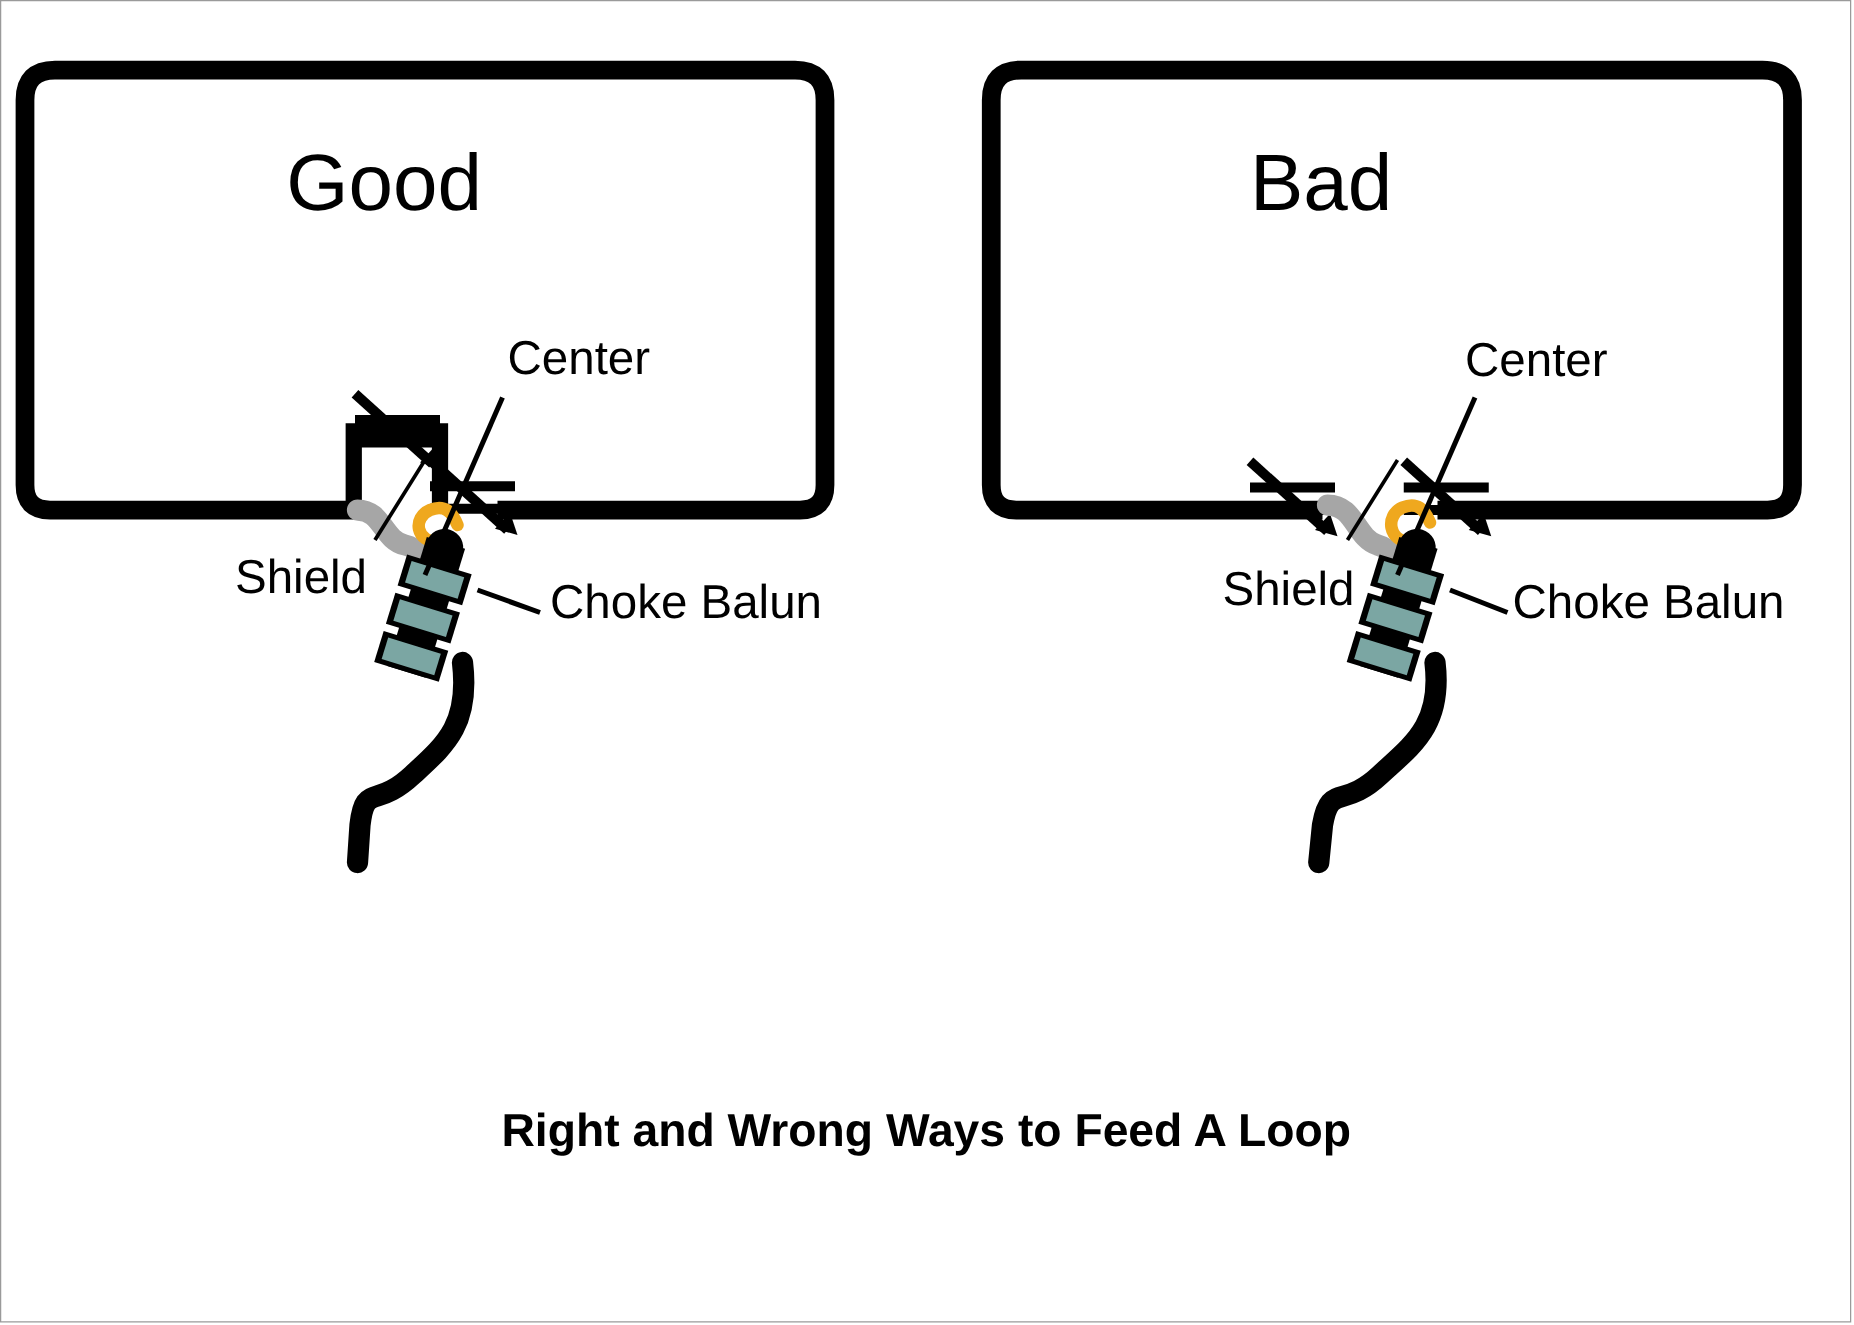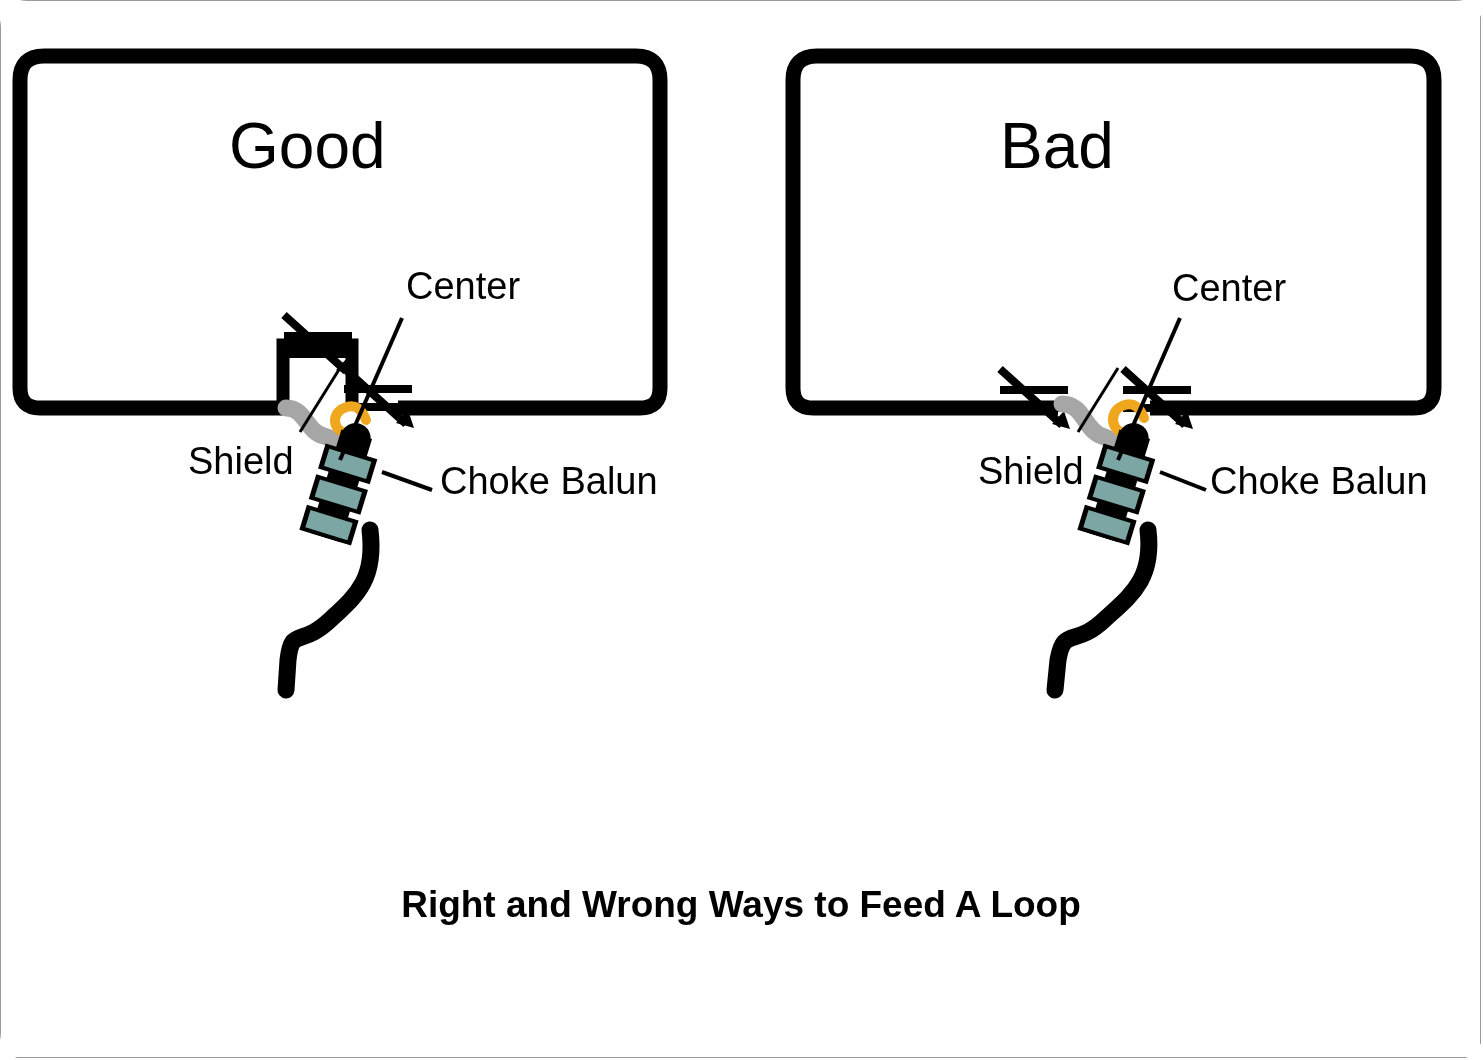--- a/index.html
+++ b/index.html
@@ -10,21 +10,20 @@
   }
   body {
     font-family: "Liberation Sans", sans-serif;
   }
   #page {
     position: relative;
     width: 1483px;
     height: 1060px;
     background: #ffffff;
     overflow: hidden;
-    border-radius: 27px;
   }
   #page-border {
     position: absolute;
     left: 0;
     top: 0;
     width: 1481px;
     height: 1058px;
     border: 1px solid #9a9a9a;
     box-sizing: border-box;
     pointer-events: none;

